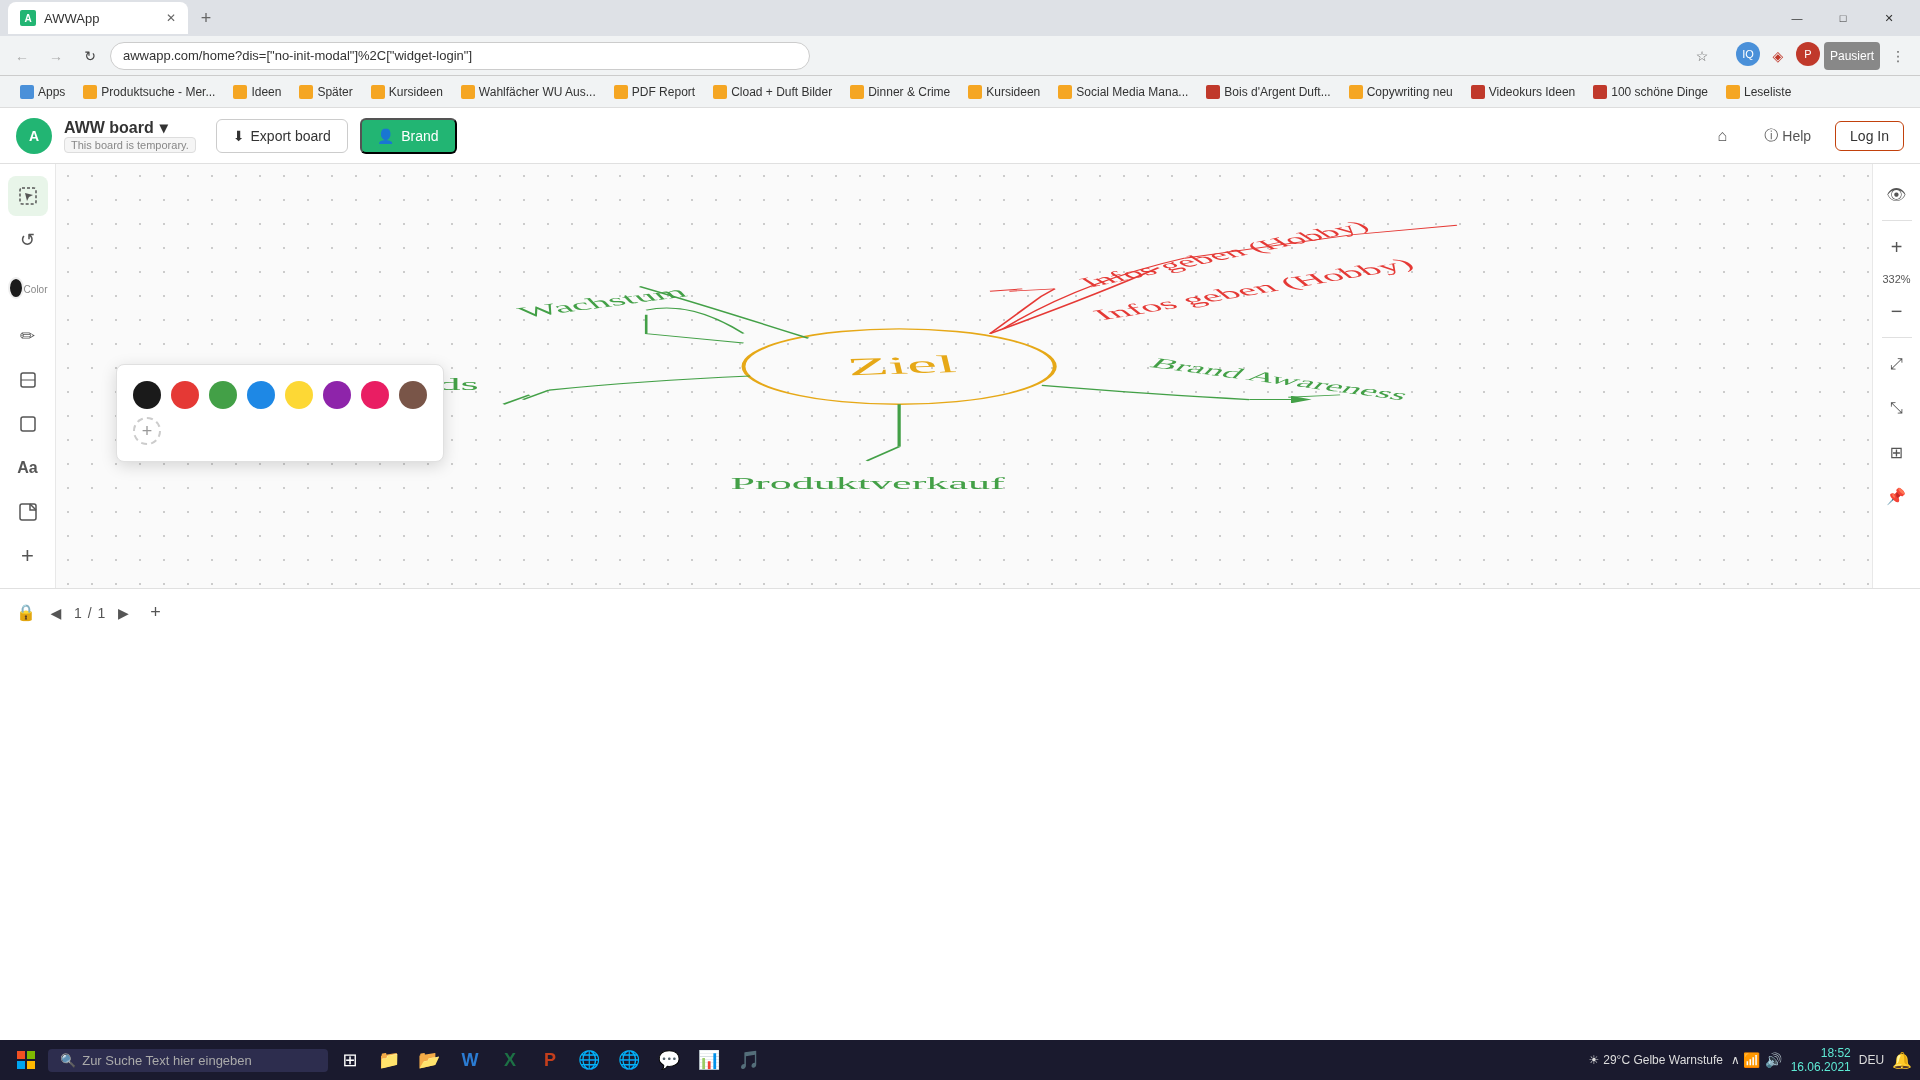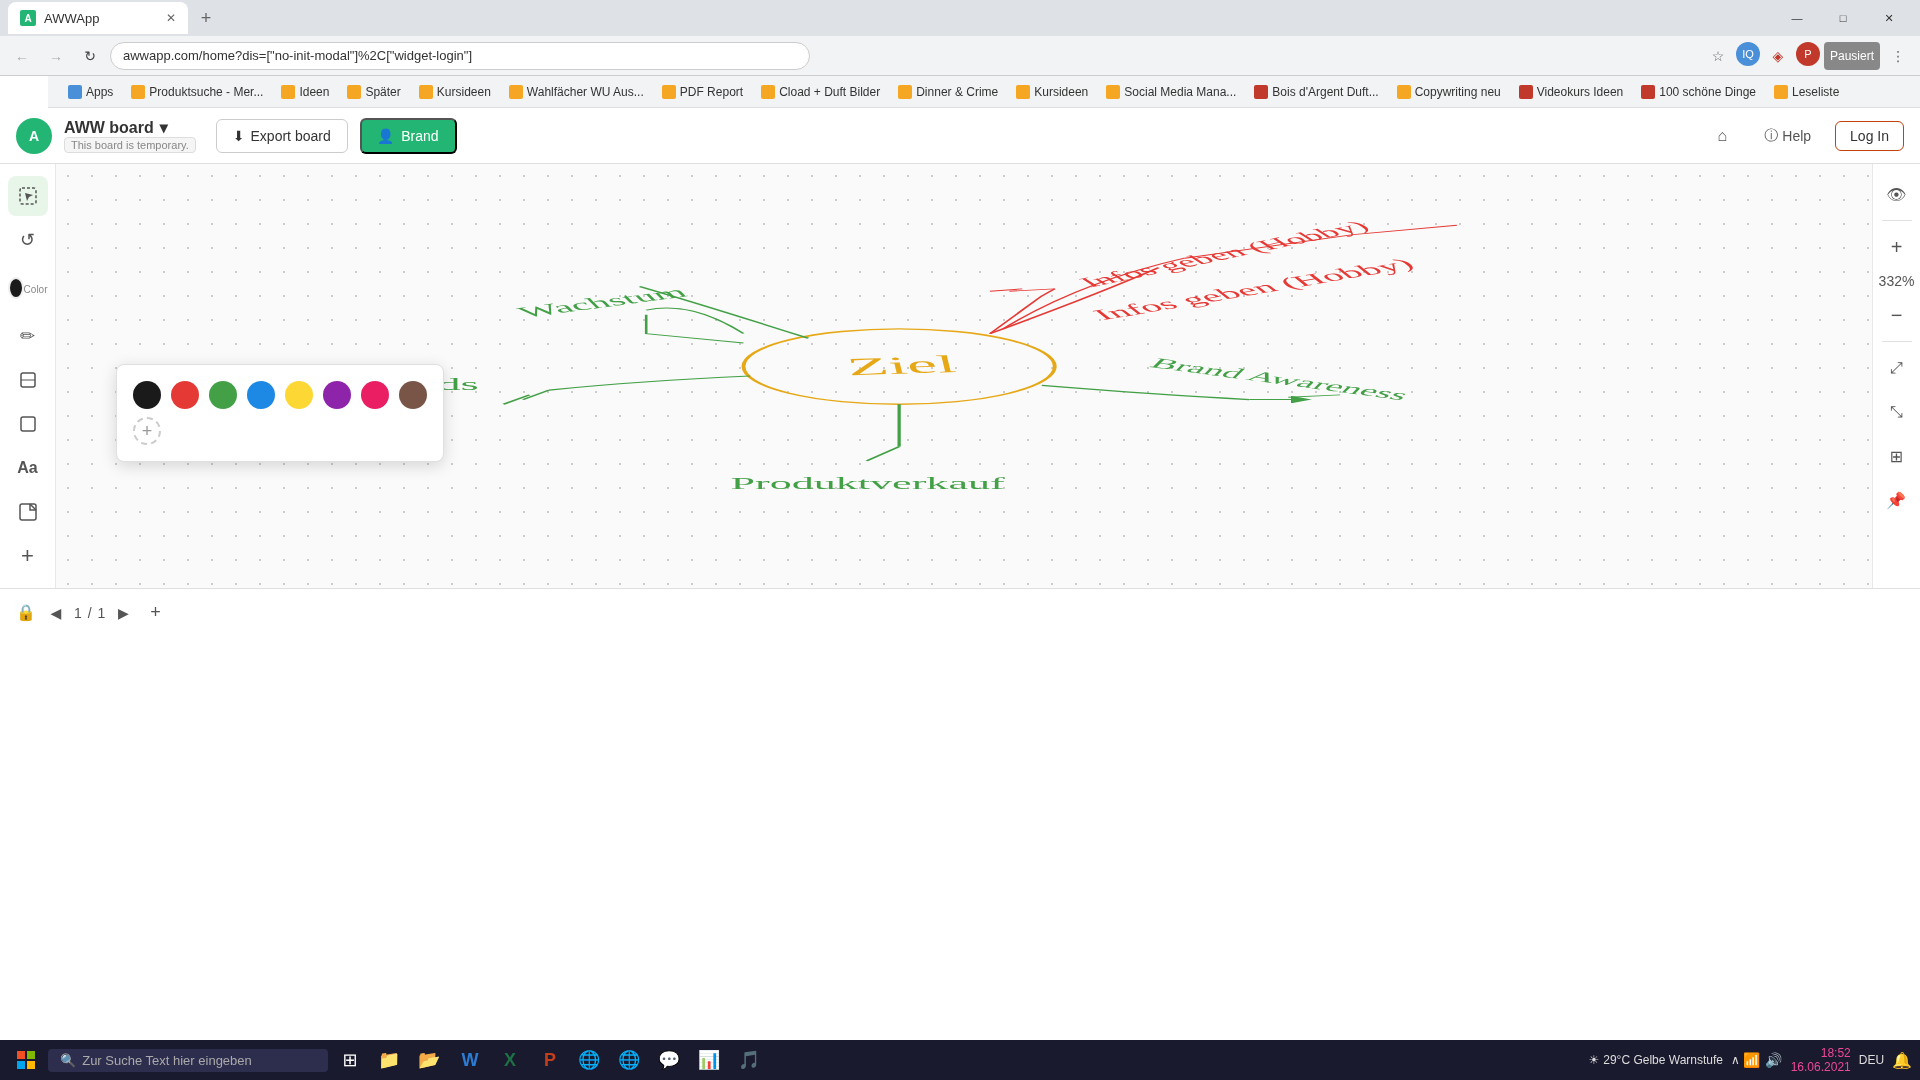--- a/index.html
+++ b/index.html
@@ -12,21 +12,21 @@
     .window-controls { margin-left: auto; display: flex; gap: 0; }
     .win-btn { width: 46px; height: 32px; display: flex; align-items: center; justify-content: center; font-size: 11px; color: #333; cursor: pointer; }
 
     .address-bar-row { display: flex; align-items: center; height: 40px; background: #f1f3f4; padding: 0 8px; gap: 6px; border-bottom: 1px solid #ccc; }
     .nav-btn { width: 28px; height: 28px; display: flex; align-items: center; justify-content: center; border-radius: 50%; color: #444; font-size: 14px; cursor: pointer; }
     .nav-btn.disabled { color: #aaa; cursor: default; }
     .address-bar { flex: 1; max-width: 700px; height: 28px; background: #fff; border: 1px solid #ccc; border-radius: 14px; padding: 0 12px; font-size: 13px; color: #333; display: flex; align-items: center; }
     .address-bar-icons { margin-left: auto; display: flex; gap: 4px; }
     .addr-icon { width: 28px; height: 28px; display: flex; align-items: center; justify-content: center; color: #666; font-size: 14px; cursor: pointer; }
 
-    .bookmarks-bar { display: flex; align-items: center; height: 32px; background: #f1f3f4; padding: 0 12px; gap: 2px; border-bottom: 1px solid #ddd; font-size: 12px; color: #333; overflow: hidden; margin-left: 48px; }
+    .bookmarks-bar { display: flex; align-items: center; height: 32px; background: #f1f3f4; padding: 0 12px; gap: 2px; border-bottom: 1px solid #ddd; font-size: 12px; color: #333; overflow: hidden; }
     .bookmark-item { display: flex; align-items: center; gap: 4px; padding: 2px 8px; border-radius: 4px; cursor: pointer; white-space: nowrap; }
     .bm-icon { width: 14px; height: 14px; background: #888; border-radius: 2px; flex-shrink: 0; }
     .bm-folder { width: 14px; height: 14px; background: #f5a623; border-radius: 2px; flex-shrink: 0; }
 
     
     .app-header { height: 56px; background: #fff; border-bottom: 1px solid #e0e0e0; display: flex; align-items: center; padding: 0 16px; gap: 12px; }
     .app-logo { width: 36px; height: 36px; background: #22b573; border-radius: 50%; display: flex; align-items: center; justify-content: center; color: #fff; font-weight: bold; font-size: 14px; }
     .board-name-area { display: flex; flex-direction: column; }
     .board-name { font-size: 16px; font-weight: 600; color: #333; display: flex; align-items: center; gap: 6px; cursor: pointer; }
     .board-temp-label { font-size: 11px; color: #888; background: #f5f5f5; border: 1px solid #ddd; border-radius: 4px; padding: 1px 6px; }
@@ -66,21 +66,21 @@
     .page-nav-btn { width: 24px; height: 24px; display: flex; align-items: center; justify-content: center; cursor: pointer; color: #555; }
     .page-add-btn { width: 24px; height: 24px; display: flex; align-items: center; justify-content: center; cursor: pointer; color: #555; font-size: 18px; }
 
     
     .taskbar { height: 40px; background: #1a1a2e; display: flex; align-items: center; padding: 0 8px; gap: 4px; position: fixed; bottom: 0; width: 1920px; z-index: 1000; }
     .win-start { width: 36px; height: 36px; display: flex; align-items: center; justify-content: center; }
     .win-start svg { width: 20px; height: 20px; }
     .taskbar-search { display: flex; align-items: center; gap: 6px; background: #2d2d4e; border-radius: 4px; padding: 4px 12px; color: #aaa; font-size: 13px; width: 280px; }
     .taskbar-icon { width: 36px; height: 36px; display: flex; align-items: center; justify-content: center; cursor: pointer; border-radius: 4px; }
     .taskbar-right { margin-left: auto; display: flex; align-items: center; gap: 8px; }
-    .taskbar-time { color: #ec4899; font-size: 12px; text-align: right; }
+    .taskbar-time { color: #5eead4; font-size: 12px; text-align: right; }
 
     
     .canvas-svg { position: absolute; top: 0; left: 0; width: 100%; height: 100%; pointer-events: none; }
   </style>
 </head>
 <body>
 
 <div class="tab-bar">
   <div class="tab">
     <div class="tab-favicon" style="background:#22b573;">
@@ -99,21 +99,21 @@
 
 <div class="address-bar-row">
   <div class="nav-btn disabled">←</div>
   <div class="nav-btn disabled">→</div>
   <div class="nav-btn">↻</div>
   <div class="address-bar">
     <span style="font-size:13px; color:#333;">awwapp.com/home?dis=["no-init-modal"]%2C["widget-login"]</span>
   </div>
   <div class="address-bar-icons">
     <div class="addr-icon">☆</div>
-    <div class="addr-icon" style="background:#4a90d9; color:#fff; border-radius:50%; width:24px; height:24px; font-size:11px;">IQ</div>
+    <div class="addr-icon" style="background:#4a90d9; color:#fff; border-radius:50%; width:24px; height:24px; font-size:11px;margin-left:16px;">IQ</div>
     <div class="addr-icon" style="color:#c0392b;">◈</div>
     <div class="addr-icon" style="background:#c0392b; color:#fff; border-radius:50%; width:24px; height:24px; font-size:11px;">P</div>
     <div class="addr-icon" style="background:#888; color:#fff; border-radius:4px; padding:2px 6px; font-size:12px; width:auto; height:auto;">Pausiert</div>
     <div class="addr-icon">⋮</div>
   </div>
 </div>
 
 <div class="bookmarks-bar">
   <div class="bookmark-item">
     <div class="bm-icon" style="background:#4a90d9;"></div>
@@ -328,21 +328,21 @@
   </div>
 
   <div class="right-toolbar">
     <div class="right-tool-btn">
       <span>👁</span>
     </div>
     <div class="divider"></div>
     <div class="right-tool-btn">
       <span style="font-size:20px; color:#555;">+</span>
     </div>
-    <div class="zoom-level" style="font-size:14px; color:#555;">332%</div>
+    <div class="zoom-level" style="font-size:11px; color:#555;">332%</div>
     <div class="right-tool-btn">
       <span style="font-size:20px; color:#555;">−</span>
     </div>
     <div class="divider"></div>
     <div class="right-tool-btn">
       <span style="font-size:16px;">⤢</span>
     </div>
     <div class="right-tool-btn">
       <span style="font-size:16px;">⤡</span>
     </div>

